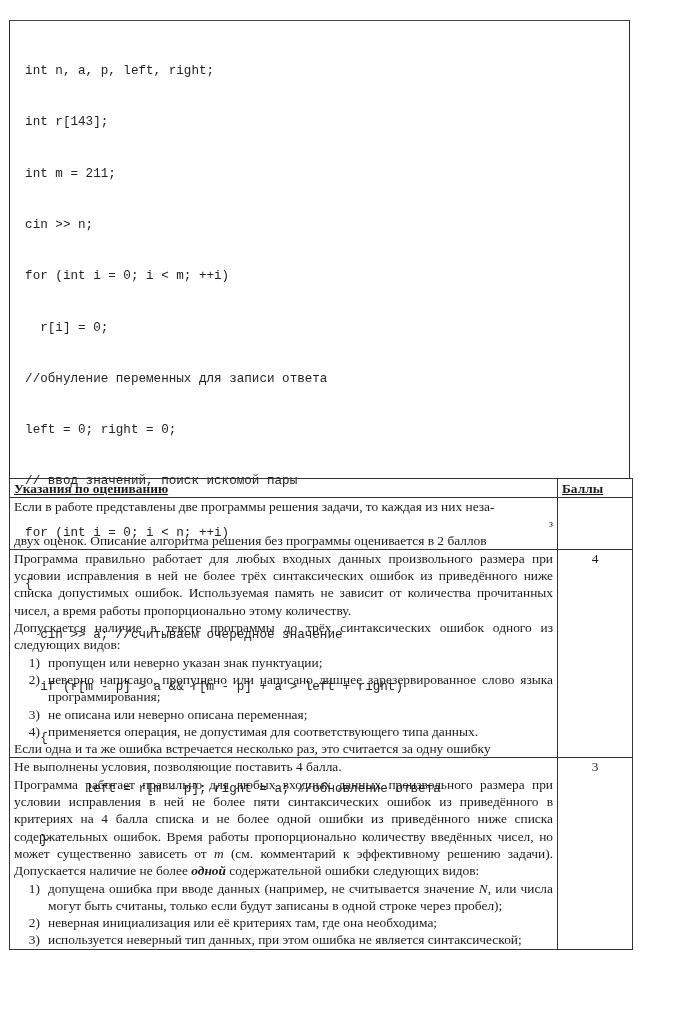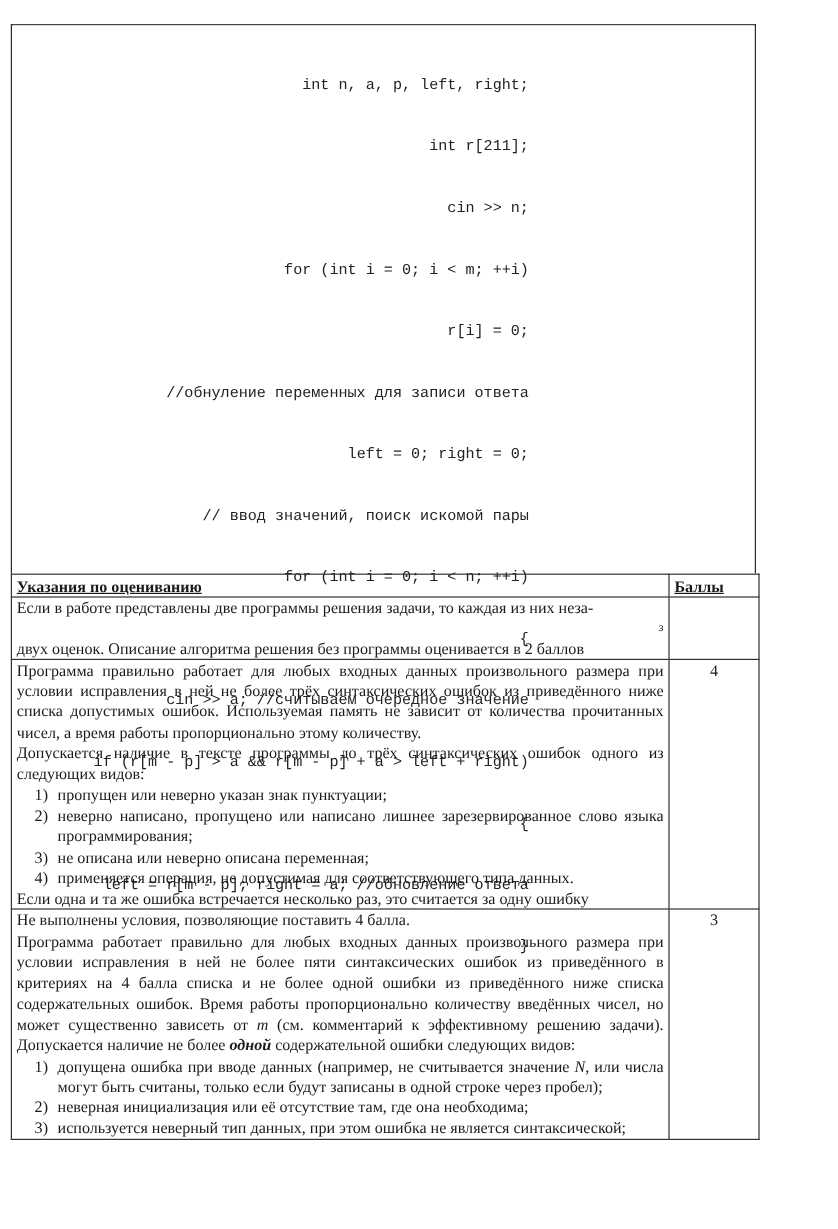--- a/index.html
+++ b/index.html
@@ -10,21 +10,21 @@
   .code-box {
     position: absolute; left: 9px; top: 20px; width: 621px; height: 458px;
     border-left: 1.5px solid #2a2a2a; border-right: 1.5px solid #2a2a2a; border-top: 1.5px solid #444;
     box-sizing: border-box;
   }
   .code {
     position: absolute; left: 0; top: 8px; margin: 0;
     font-family: "Liberation Mono", "DejaVu Sans Mono", monospace;
     font-size: 12.6px; line-height: 17.1px; color: #222; white-space: pre;
   }
-  .code .ln { display: block; height: 17.1px; text-align: right; }
+  .code .ln { display: block; height: 17.1px; }
   table.grading {
     position: absolute; left: 9px; top: 478px; width: 623px;
     border-collapse: collapse; table-layout: fixed;
     font-family: "Liberation Serif", "DejaVu Serif", serif;
     font-size: 13.4px; line-height: 17.3px; color: #1a1a1a;
   }
   table.grading td, table.grading th {
     border: 1.2px solid #333; vertical-align: top; padding: 0 4px 0 4px;
   }
   table.grading th { font-weight: bold; text-align: left; padding-top: 1px; padding-bottom: 0; text-decoration: underline; }
@@ -45,21 +45,22 @@
   }
   b.bold { font-weight: bold; font-style: italic; }
   i.it { font-style: italic; }
 </style>
 </head>
 <body>
 
 <div class="code-box">
   <div class="code">
     <span class="ln">  int n, a, p, left, right;</span>
-    <span class="ln">  int r[211];</span>
+    <span class="ln">  int r[143];</span>
+    <span class="ln">  int m = 211;</span>
     <span class="ln">  cin &gt;&gt; n;</span>
     <span class="ln">  for (int i = 0; i &lt; m; ++i)</span>
     <span class="ln">    r[i] = 0;</span>
     <span class="ln">  //обнуление переменных для записи ответа</span>
     <span class="ln">  left = 0; right = 0;</span>
     <span class="ln">  // ввод значений, поиск искомой пары</span>
     <span class="ln">  for (int i = 0; i &lt; n; ++i)</span>
     <span class="ln">  {</span>
     <span class="ln">    cin &gt;&gt; a; //считываем очередное значение</span>
     <span class="ln">    if (r[m - p] &gt; a &amp;&amp; r[m - p] + a &gt; left + right)</span>
@@ -126,21 +127,21 @@
     <td class="just">
       <span class="p">Не выполнены условия, позволяющие поставить 4 балла.</span>
       <span class="p"><span>Программа работает правильно для любых входных данных произвольного размера при условии исправления в ней не более пяти синтаксических ошибок из приведённого в критериях на 4 балла списка и не более одной ошибки из приведённого ниже списка содержательных ошибок. Время работы пропорционально количеству введённых чисел, но может существенно зависеть от </span><i class="it">m</i><span> (см. комментарий к эффективному решению задачи). Допускается наличие не более </span><b class="bold">одной</b><span> содержательной ошибки следующих видов:</span></span>
       <ol class="items">
         <li>
           <span class="num">1)</span>
           <span class="txt"><span>допущена ошибка при вводе данных (например, не считывается значение </span><i class="it">N</i><span>, или числа могут быть считаны, только если будут записаны в одной строке через пробел);</span></span>
         </li>
         <li>
           <span class="num">2)</span>
-          <span class="txt">неверная инициализация или её отсутствие там, где она необходима;</span>
+          <span class="txt">неверная инициализация или её критериях там, где она необходима;</span>
         </li>
         <li>
           <span class="num">3)</span>
           <span class="txt">используется неверный тип данных, при этом ошибка не является синтаксической;</span>
         </li>
       </ol>
     </td>
     <td class="score">3</td>
   </tr>
 </tbody>

